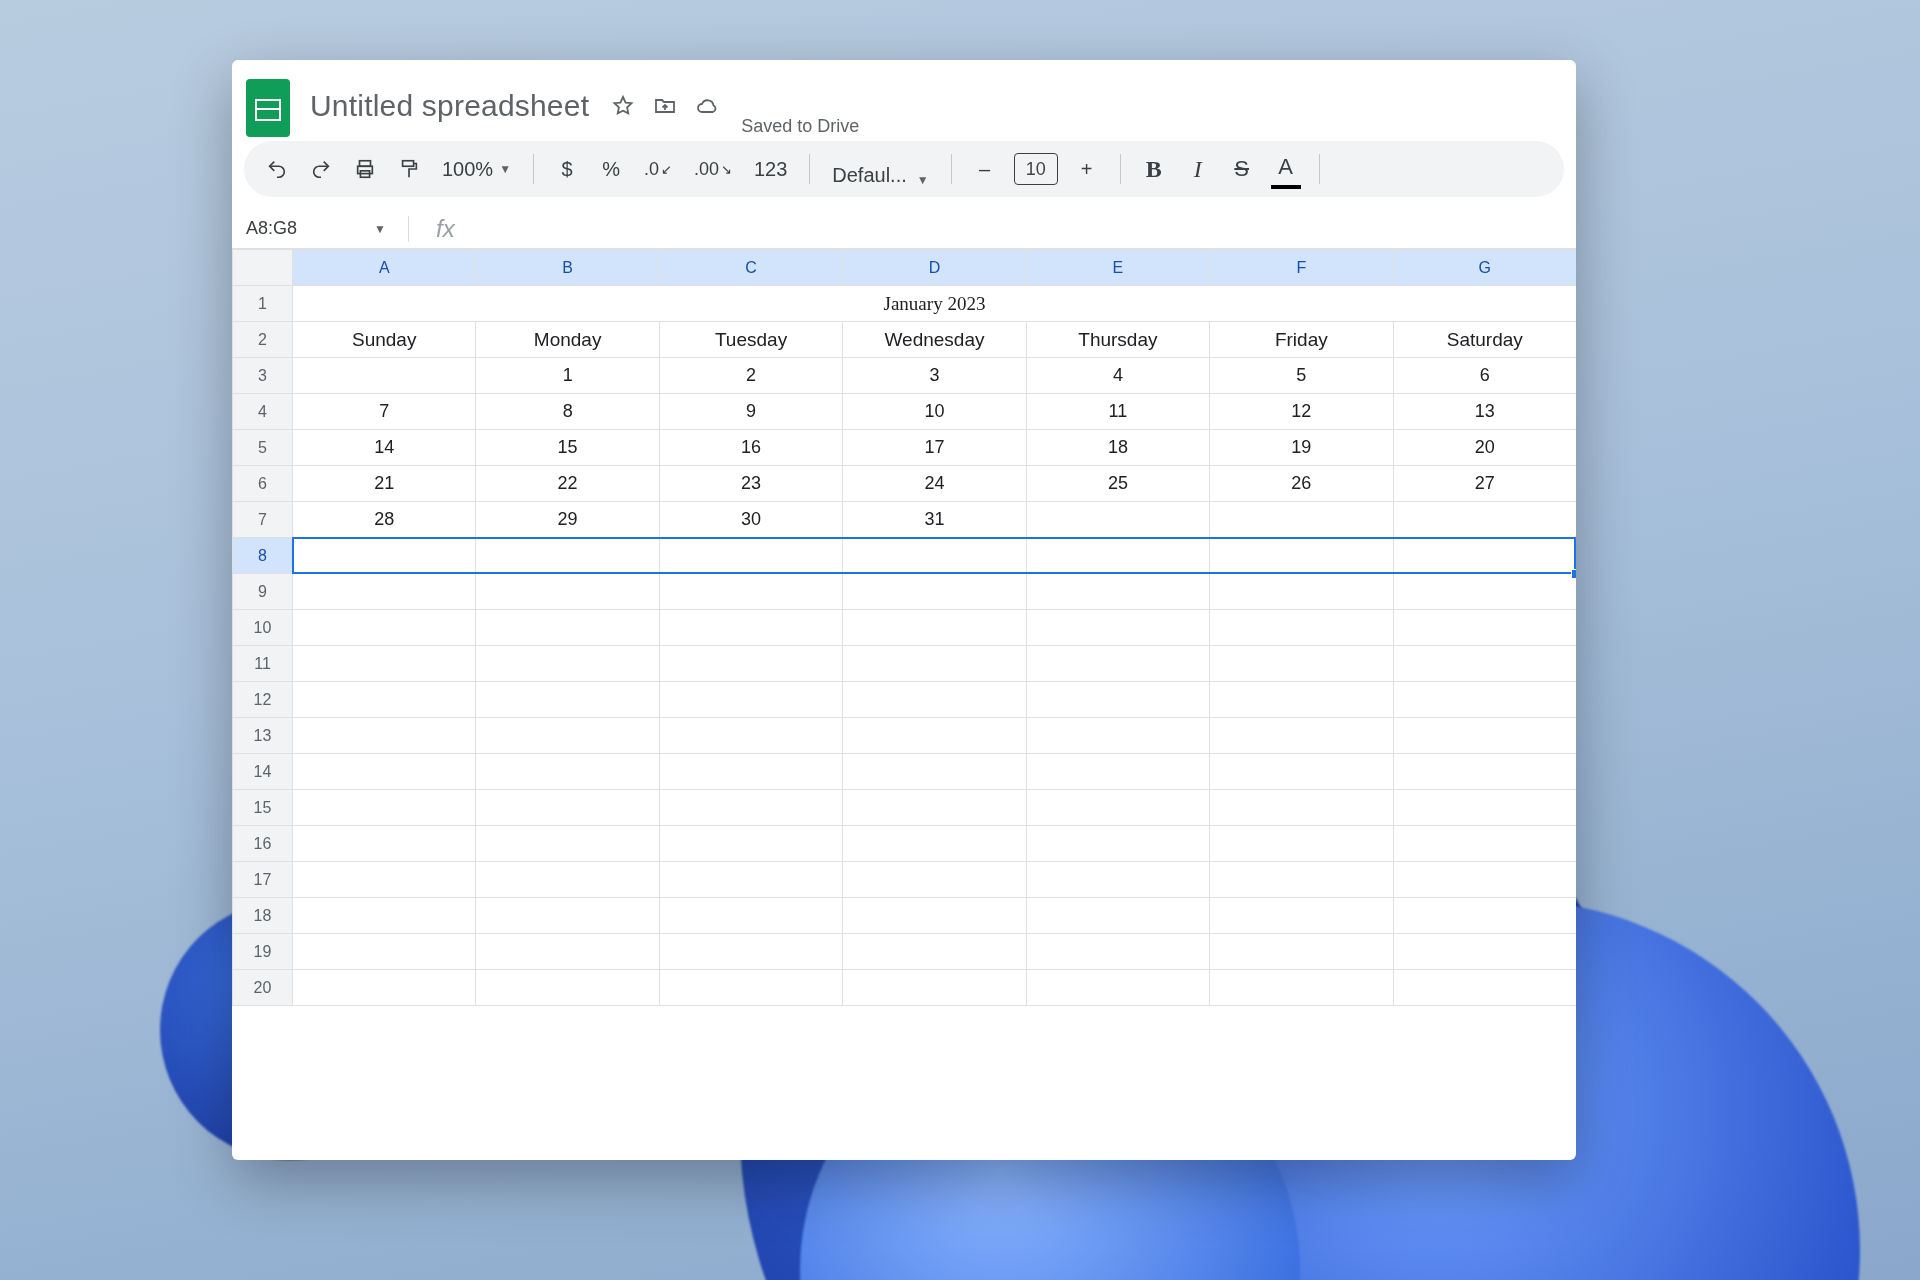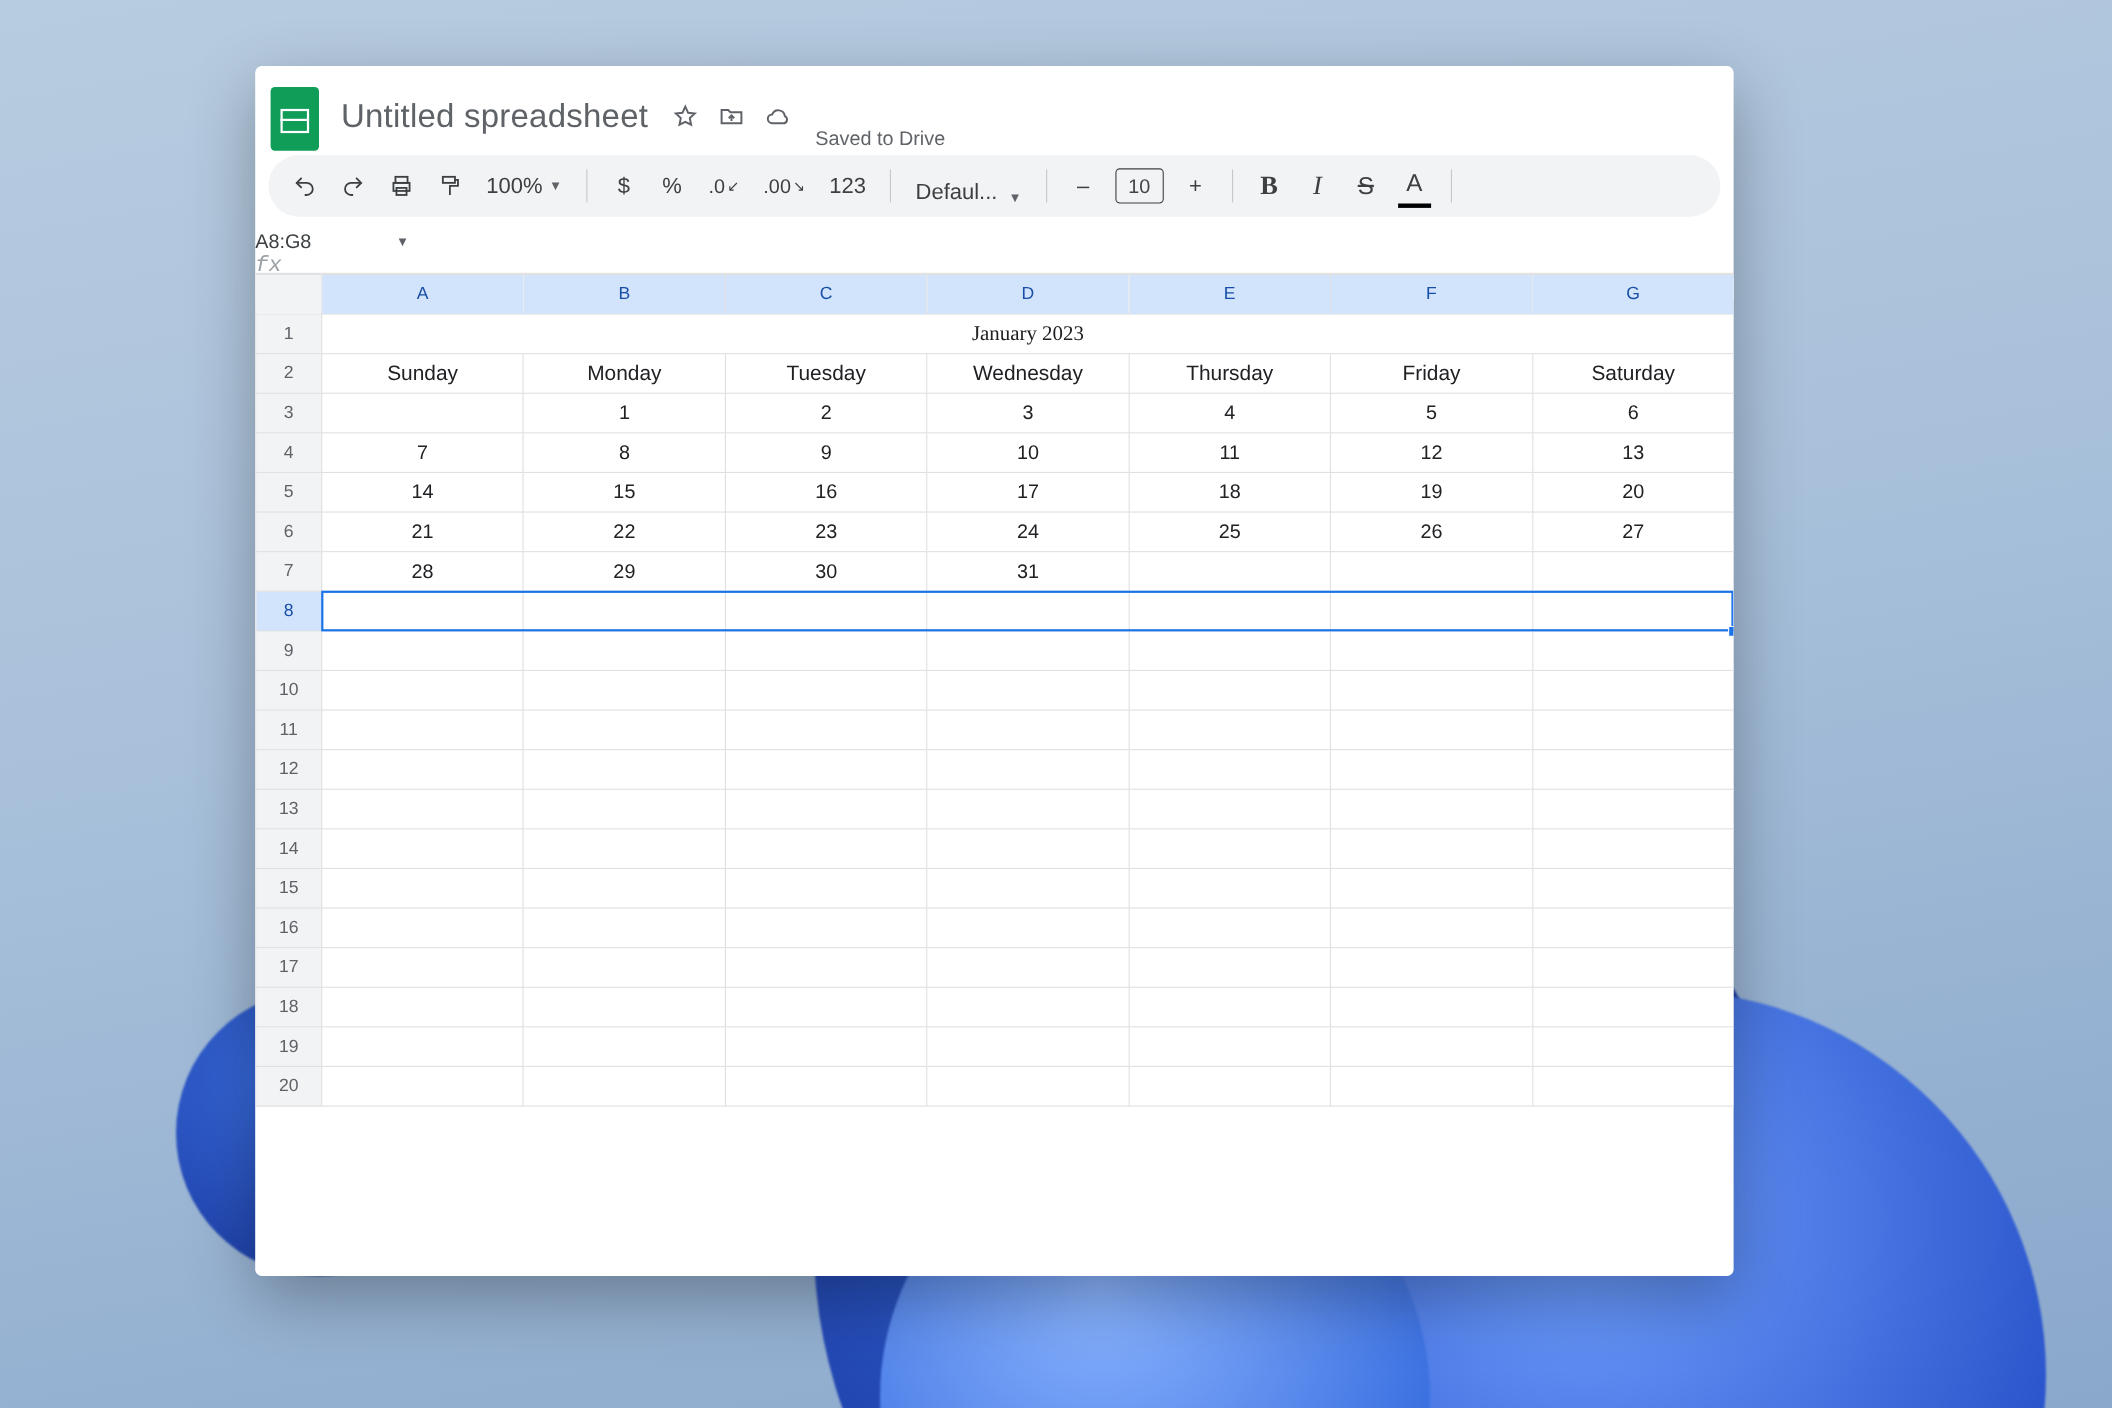--- a/index.html
+++ b/index.html
@@ -110,33 +110,32 @@
   .textcolor {
     font-size: 22px; position: relative; padding-bottom: 4px;
   }
   .textcolor::after {
     content: ""; position: absolute; left: 0; right: 0; bottom: -2px;
     height: 4px; background: #000;
   }
 
   
   .fx-row {
-    display: flex; 
+    display: flex; align-items: center;
     height: 40px; margin-top: 12px;
     border-bottom: 1px solid #e0e0e0;
-    padding: 0 0;
-    flex-direction: column;
+    padding: 0 14px;
   }
   .name-box {
     width: 150px; display: flex; align-items: center; justify-content: space-between;
     font-size: 18px; color: #3c4043; padding-right: 10px;
   }
   .name-box .caret { font-size: 12px; color: #5f6368; }
   .fx-sep { width: 1px; height: 26px; background: #dadce0; margin: 0 12px; }
-  .fx-label { font-style: italic; font-family: Liberation Mono, monospace; font-size: 20px; color: #9aa0a6; }
+  .fx-label { font-style: italic; font-family: Liberation Sans, sans-serif; font-size: 24px; color: #9aa0a6; margin-left: 15px; }
   .fx-input { flex: 1; height: 100%; border: none; outline: none; font-size: 18px; padding-left: 10px; }
 
   
   .grid-wrap { flex: 1; overflow: hidden; position: relative; }
   table.sheet {
     border-collapse: collapse;
     table-layout: fixed;
     width: 100%;
     font-size: 18px;
     color: #202124;

